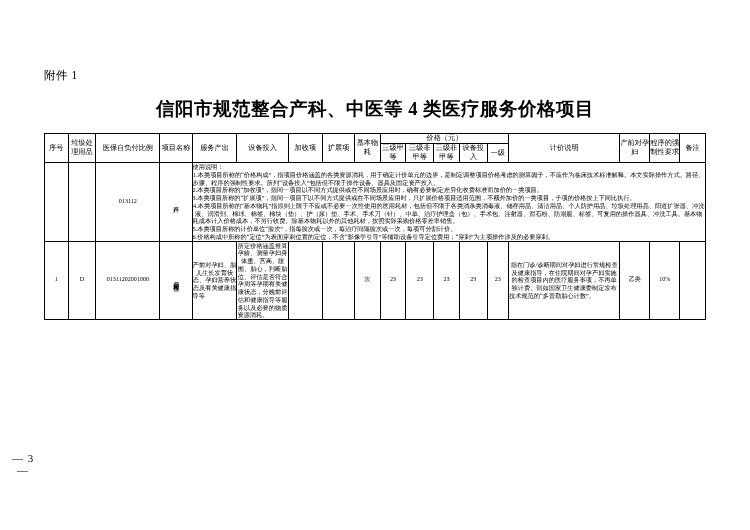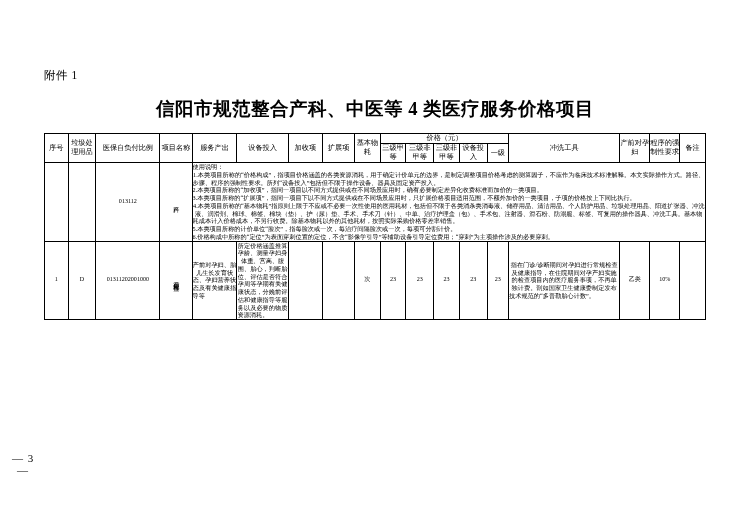--- a/index.html
+++ b/index.html
@@ -121,21 +121,21 @@
         <th class="hd" rowspan="2">序号</th>
         <th class="hd" rowspan="2">垃圾处理用品</th>
         <th class="hd" rowspan="2">医保自负付比例</th>
         <th class="hd" rowspan="2">项目名称</th>
         <th class="hd" rowspan="2">服务产出</th>
         <th class="hd" rowspan="2">设备投入</th>
         <th class="hd" rowspan="2">加收项</th>
         <th class="hd" rowspan="2">扩展项</th>
         <th class="hd" rowspan="2">基本物耗</th>
         <th class="hd" colspan="5">价格（元）</th>
-        <th class="hd" rowspan="2">冲洗工具</th>
+        <th class="hd" rowspan="2">计价说明</th>
         <th class="hd" rowspan="2">产前对孕妇</th>
         <th class="hd" rowspan="2">程序的强制性要求</th>
         <th class="hd" rowspan="2">备注</th>
       </tr>
       <tr>
         <th class="hd">三级甲等</th>
         <th class="hd">三级非甲等</th>
         <th class="hd">三级非甲等</th>
         <th class="hd">设备投入</th>
         <th class="hd">一级</th>

